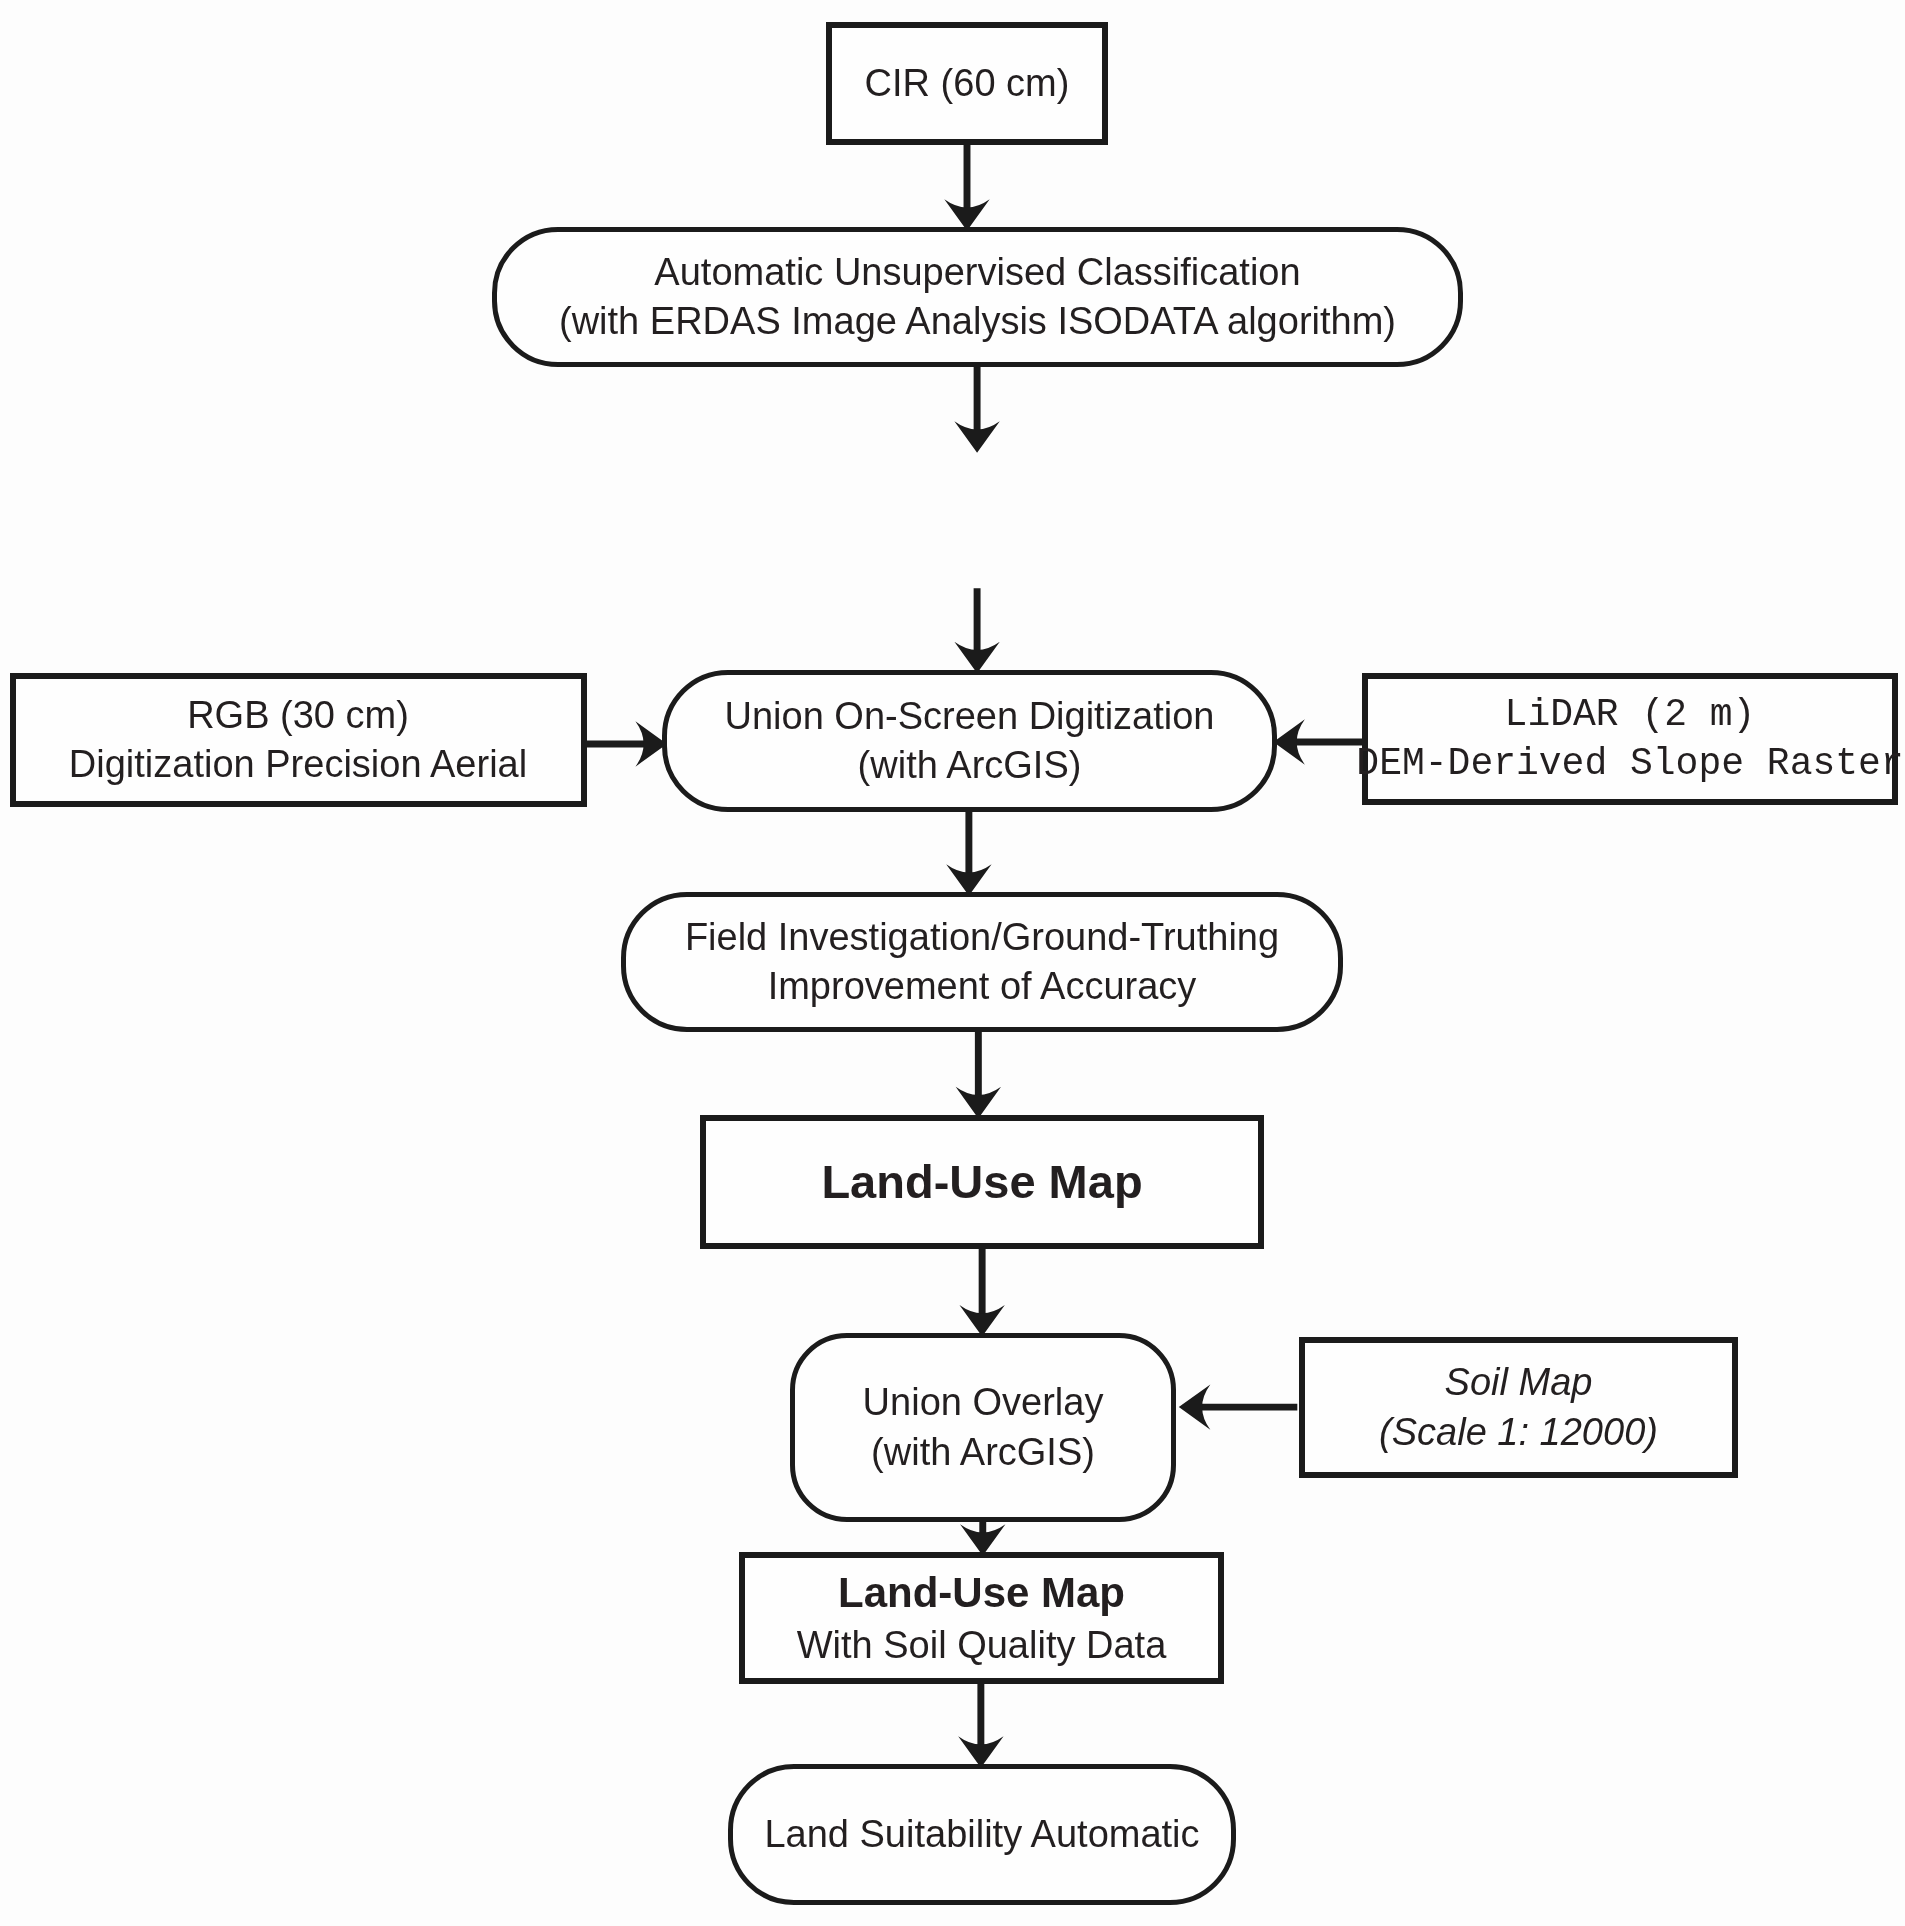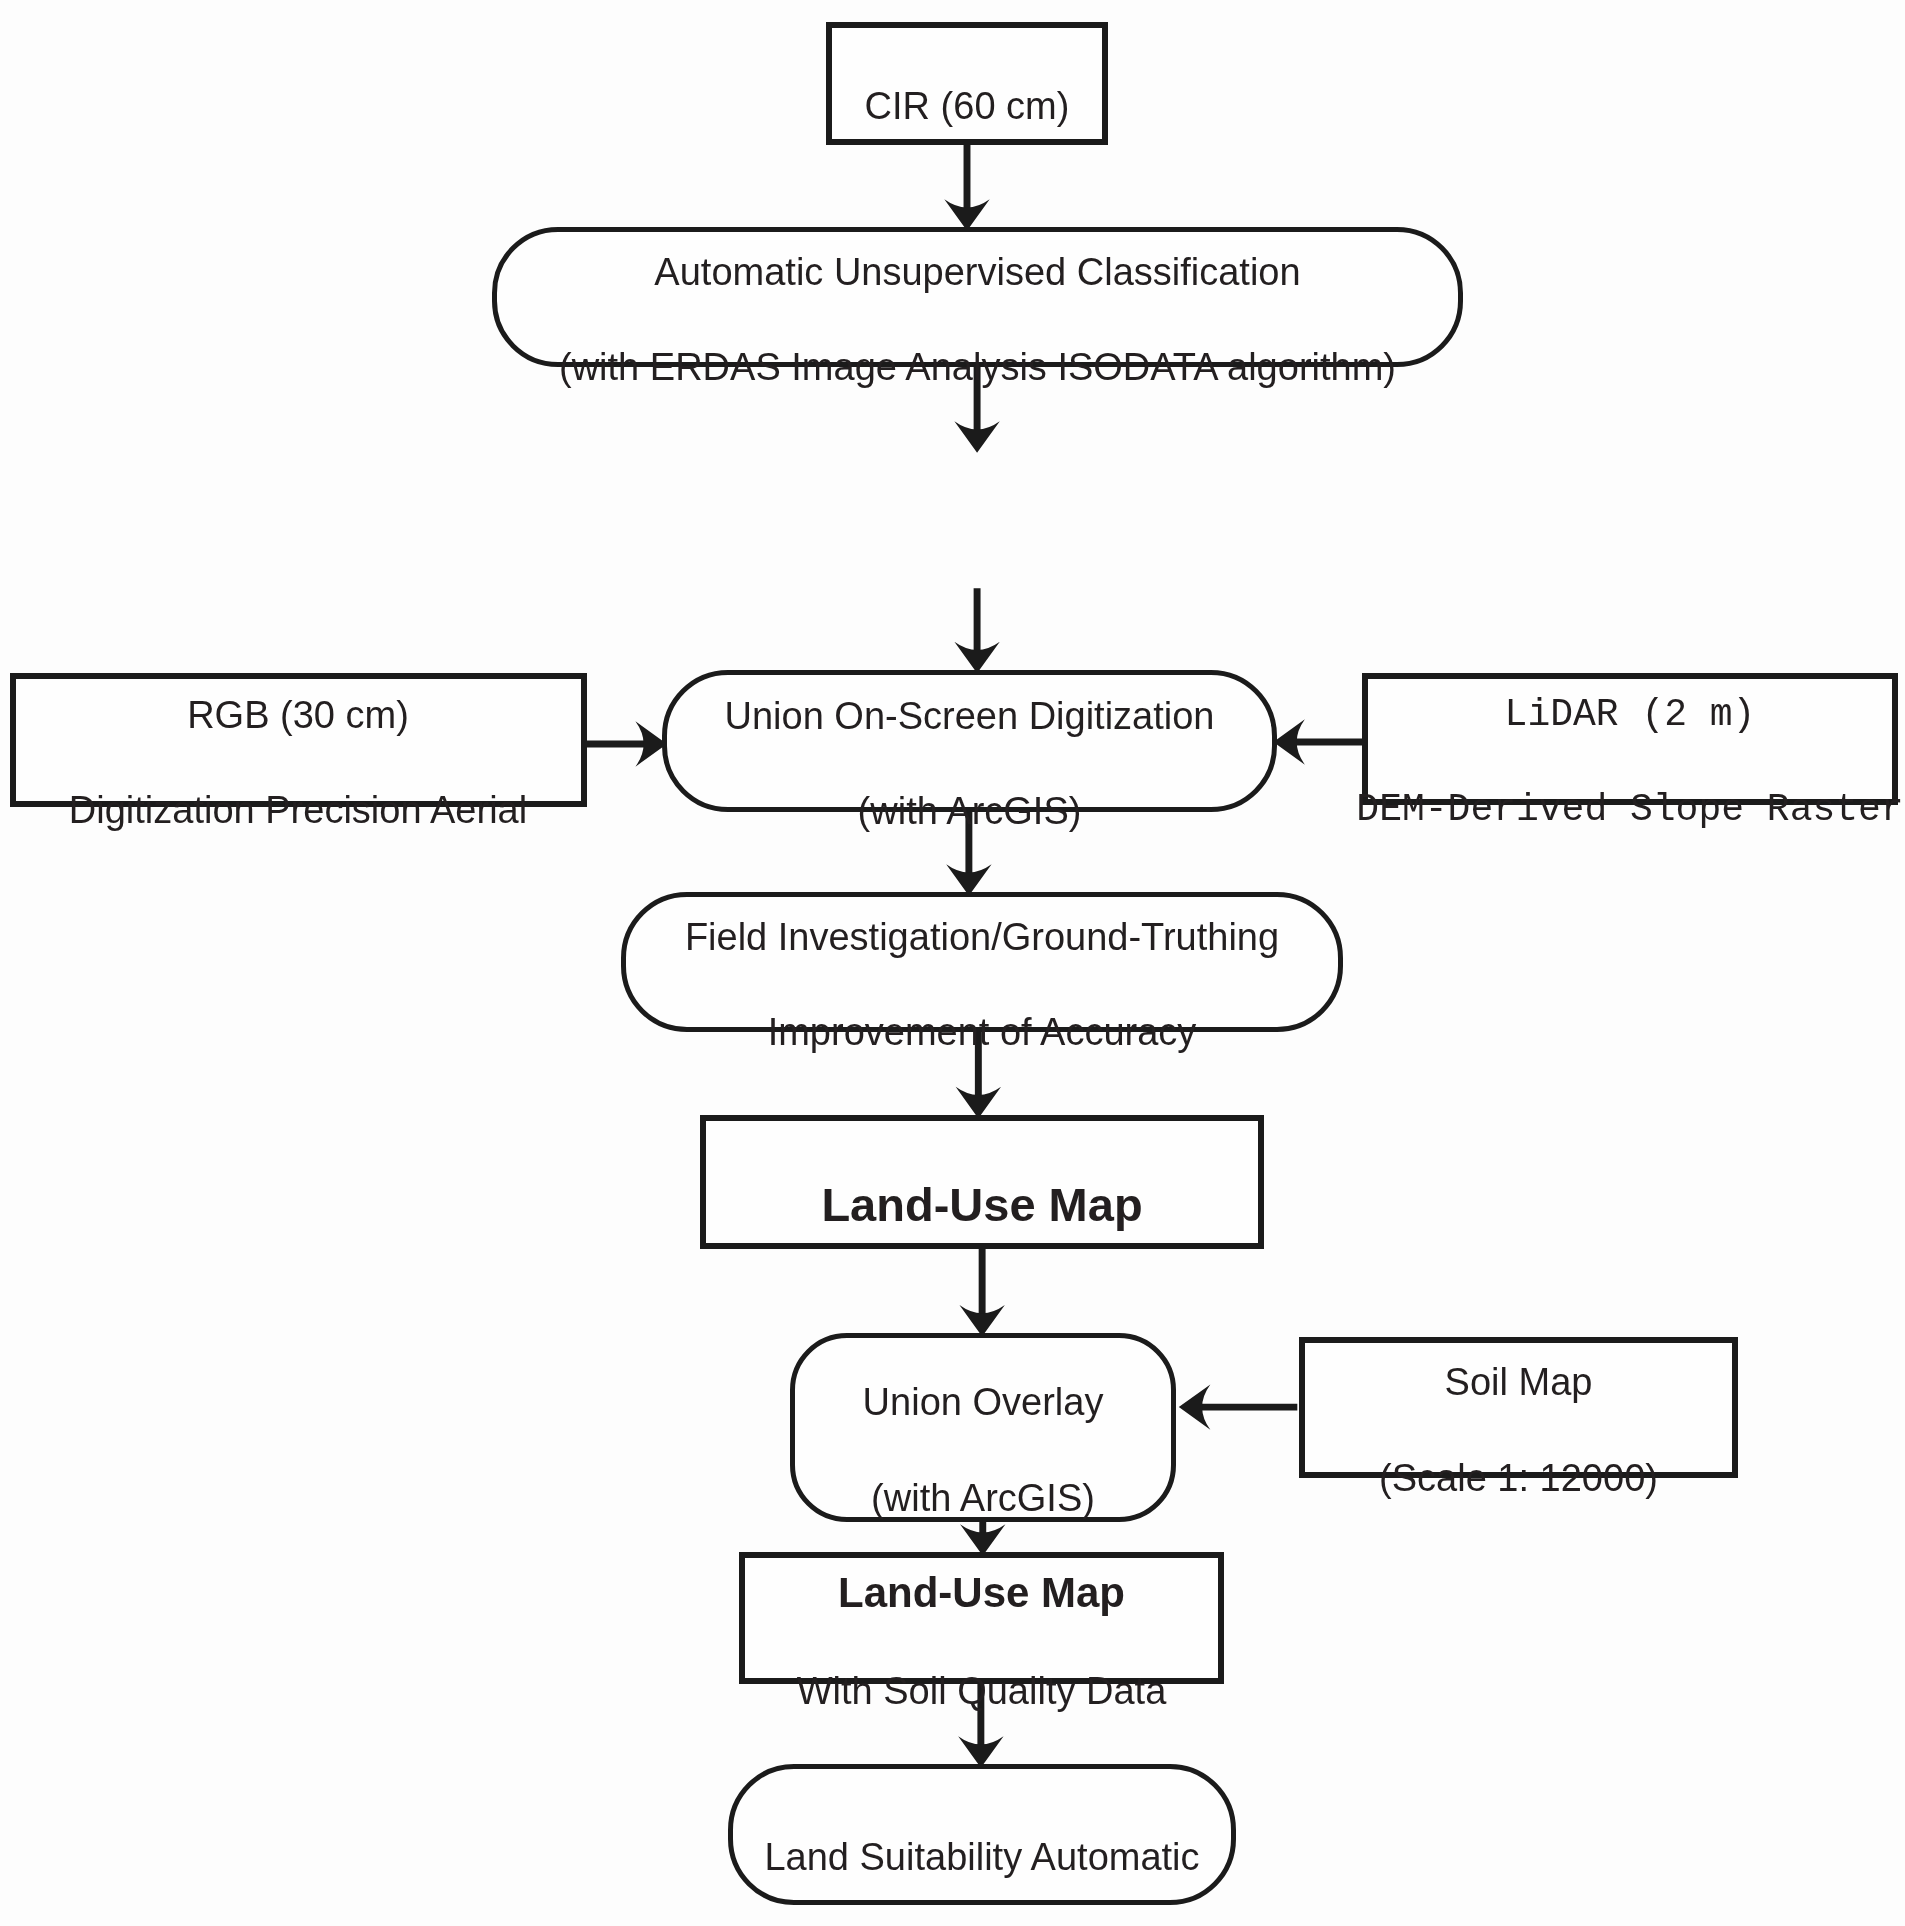--- a/index.html
+++ b/index.html
@@ -50,21 +50,21 @@
   }
   .rounded.small-r { border-radius: 57px; }
   .bold-xl {
     font-size: 47px;
     font-weight: bold;
   }
   .bold-lg {
     font-size: 42px;
     font-weight: bold;
   }
-  .line { display: block; margin-top: 46px; }
+  .line { display: block; }
 </style>
 </head>
 <body>
 
 <div class="canvas">
 
   <svg class="arrows" viewBox="0 0 3022 3055" xmlns="http://www.w3.org/2000/svg">
 
     <g>
       <line x1="1534" y1="226" x2="1534" y2="338"></line>
@@ -154,21 +154,21 @@
 
   <div class="node bold-xl" style="left:700px; top:1115px; width:564px; height:134px;">
     <span class="line">Land-Use Map</span>
   </div>
 
   <div class="node rounded small-r" style="left:790px; top:1333px; width:386px; height:189px;">
     <span class="line">Union Overlay</span>
     <span class="line">(with ArcGIS)</span>
   </div>
 
-  <div class="node" style="left:1299px; top:1337px; width:439px; height:141px;">
+  <div class="node" style="left:1299px; top:1337px; width:439px; height:141px;font-style:italic;">
     <span class="line">Soil Map</span>
     <span class="line">(Scale 1: 12000)</span>
   </div>
 
   <div class="node" style="left:739px; top:1552px; width:485px; height:132px;">
     <span class="line bold-lg">Land-Use Map</span>
     <span class="line">With Soil Quality Data</span>
   </div>
 
   <div class="node rounded" style="left:728px; top:1764px; width:508px; height:141px;">

